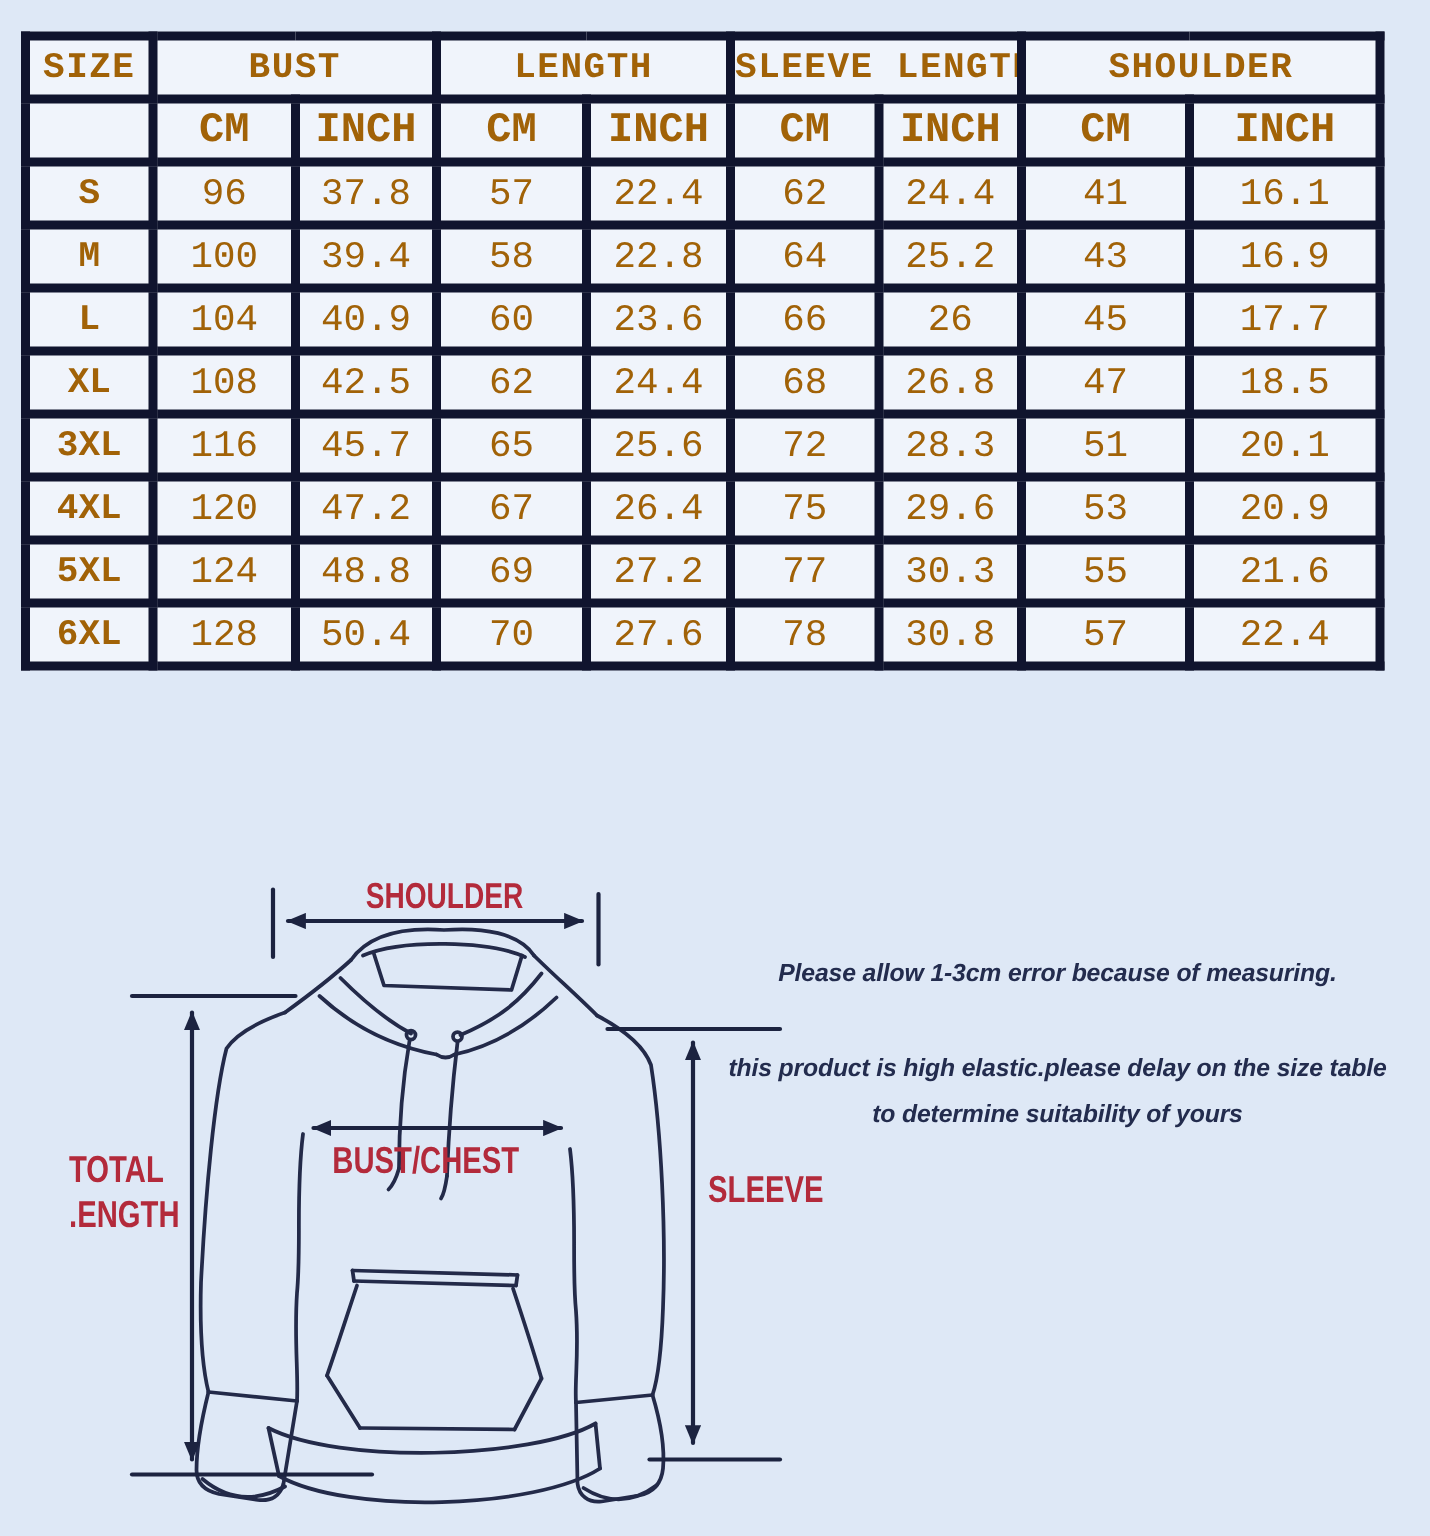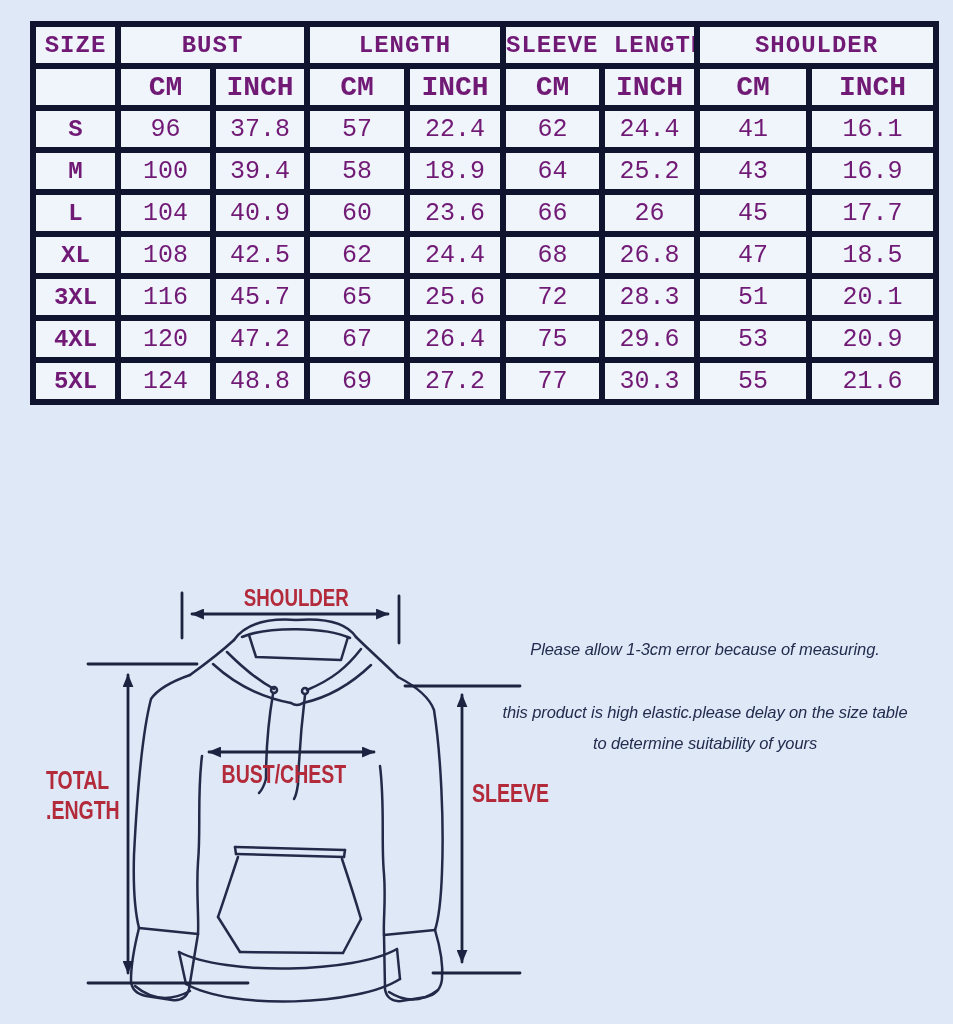--- a/index.html
+++ b/index.html
@@ -5,25 +5,25 @@
   html,body{margin:0;padding:0}
   body{
     width:953px;height:1024px;position:relative;overflow:hidden;
     background:#dee8f6;
     font-family:"Liberation Sans",sans-serif;
   }
   .screen{position:absolute;inset:0}
 
   
   table.size-table{
-    position:absolute;left:30px;top:21px;width:903px;
+    position:absolute;left:14px;top:21px;width:903px;
     border-collapse:collapse;table-layout:fixed;
     background:#f0f4fb;
     font-family:"Liberation Mono",monospace;
-    color:#701a75;
+    color:#a16207;
   }
   .size-table th,.size-table td{
     border:6px solid #10142e;
     text-align:center;vertical-align:middle;
     height:36px;padding:0;overflow:hidden;white-space:nowrap;
   }
   .size-table thead th.group{font-size:24px;font-weight:700;letter-spacing:1px}
   .size-table thead th.unit{font-size:28px;font-weight:700}
   .size-table tbody td{font-size:25px;font-weight:400}
   .size-table tbody td.size-col{font-weight:700;font-size:24px}
@@ -35,21 +35,21 @@
   .rlabel{
     position:absolute;color:#b32a3b;font-weight:700;
     font-size:24px;line-height:28px;white-space:nowrap;
   }
   .rlabel .cond{display:inline-block;transform:scaleX(.78);transform-origin:left center}
   .rlabel.centered{text-align:center}
   .rlabel.centered .cond{transform-origin:center center}
 
   .note{
     position:absolute;left:460px;width:490px;text-align:center;
-    font-style:italic;font-weight:400;font-size:16.5px;
+    font-style:italic;font-weight:700;font-size:16.5px;
     color:#232c4e;letter-spacing:-.1px;white-space:nowrap;
   }
 </style>
 </head>
 <body>
 
 <div class="screen">
 
   <table class="size-table">
     <colgroup>
@@ -93,21 +93,21 @@
           <td>62</td>
           <td>24.4</td>
           <td>41</td>
           <td>16.1</td>
         </tr>
         <tr>
           <td class="size-col">M</td>
           <td>100</td>
           <td>39.4</td>
           <td>58</td>
-          <td>18.9</td>
+          <td>22.8</td>
           <td>64</td>
           <td>25.2</td>
           <td>43</td>
           <td>16.9</td>
         </tr>
         <tr>
           <td class="size-col">L</td>
           <td>104</td>
           <td>40.9</td>
           <td>60</td>
@@ -153,20 +153,31 @@
         <tr>
           <td class="size-col">5XL</td>
           <td>124</td>
           <td>48.8</td>
           <td>69</td>
           <td>27.2</td>
           <td>77</td>
           <td>30.3</td>
           <td>55</td>
           <td>21.6</td>
+        </tr>
+        <tr>
+          <td class="size-col">6XL</td>
+          <td>128</td>
+          <td>50.4</td>
+          <td>70</td>
+          <td>27.6</td>
+          <td>78</td>
+          <td>30.8</td>
+          <td>57</td>
+          <td>22.4</td>
         </tr>
       </tbody>
   </table>
 
   <div class="diagram">
 
     <svg viewBox="0 0 953 464" width="953" height="464">
       <defs>
         <marker id="ah" viewBox="0 0 12 10" refX="11" refY="5" markerWidth="13" markerHeight="11" orient="auto-start-reverse" markerUnits="userSpaceOnUse">
           <path d="M0,0 L12,5 L0,10 Z" fill="#1c2340"></path>

